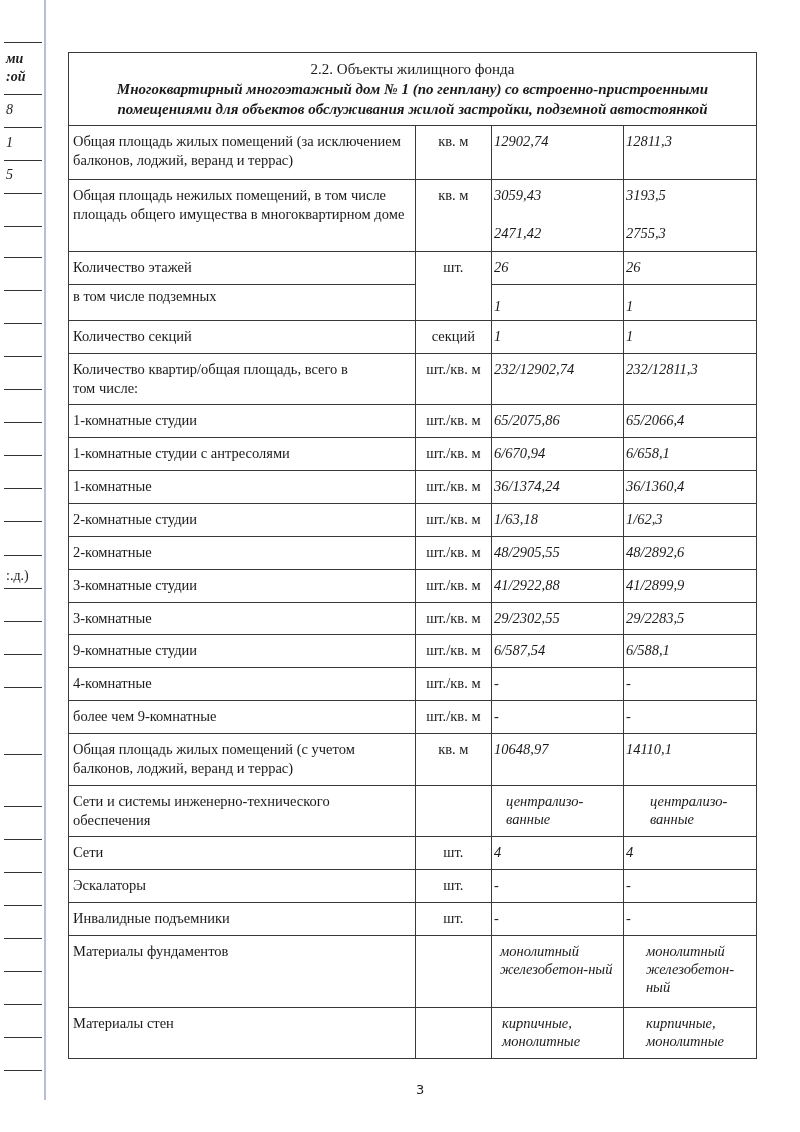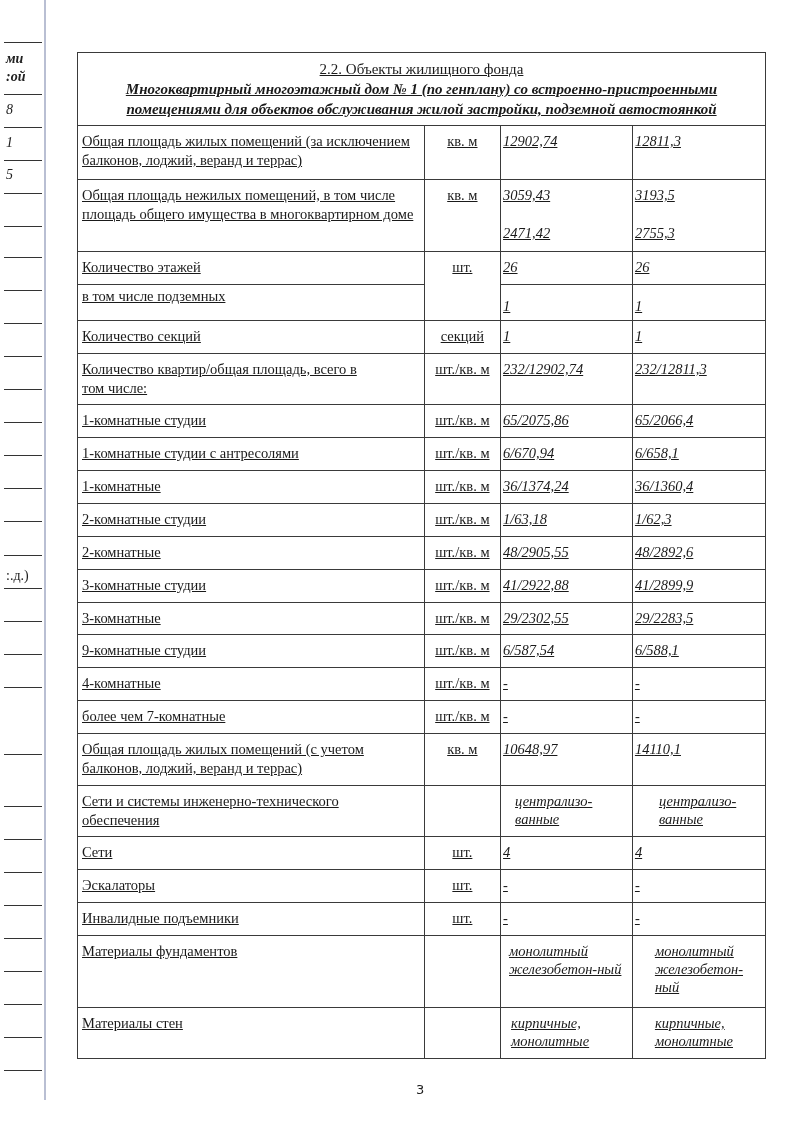--- a/index.html
+++ b/index.html
@@ -21,26 +21,25 @@
     }
     .prev-page .line {
       position: absolute; left: 4px; width: 38px; height: 1px; background: #333;
     }
     .prev-page .frag {
       position: absolute; left: 6px; font-size: 14px; font-style: italic; color: #222;
     }
     .prev-page .frag.bold { font-weight: bold; line-height: 18px; }
 
     table.main {
-      position: absolute; left: 77px; top: 52px;
+      position: absolute; left: 68px; top: 52px;
       width: 689px;
       border-collapse: collapse;
       font-size: 14.5px;
       line-height: 19px;
-      text-decoration: underline;
     }
     table.main td {
       border: 1px solid #3a3a3a;
       vertical-align: top;
       padding: 0;
     }
     td.title-cell {
       text-align: center;
       padding: 6px 8px 6px 8px !important;
       height: 56px;
@@ -210,21 +209,21 @@
     <td class="c-v1">6/587,54</td>
     <td class="c-v2">6/588,1</td>
   </tr>
   <tr style="height:33px">
     <td class="c-label">4-комнатные</td>
     <td class="c-unit">шт./кв. м</td>
     <td class="c-v1">-</td>
     <td class="c-v2">-</td>
   </tr>
   <tr style="height:33px">
-    <td class="c-label">более чем 7-комнатные</td>
+    <td class="c-label">более чем 9-комнатные</td>
     <td class="c-unit">шт./кв. м</td>
     <td class="c-v1">-</td>
     <td class="c-v2">-</td>
   </tr>
 
   <tr style="height:52px">
     <td class="c-label">Общая площадь жилых помещений (с учетом балконов, лоджий, веранд и террас)</td>
     <td class="c-unit">кв. м</td>
     <td class="c-v1">10648,97</td>
     <td class="c-v2">14110,1</td>

